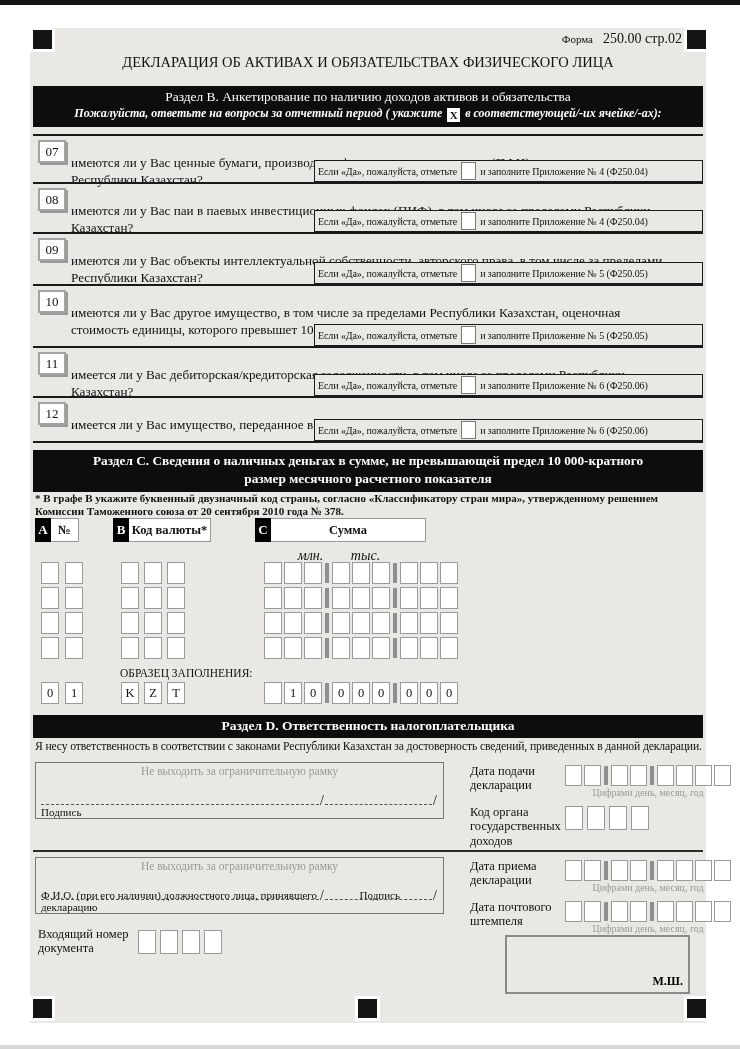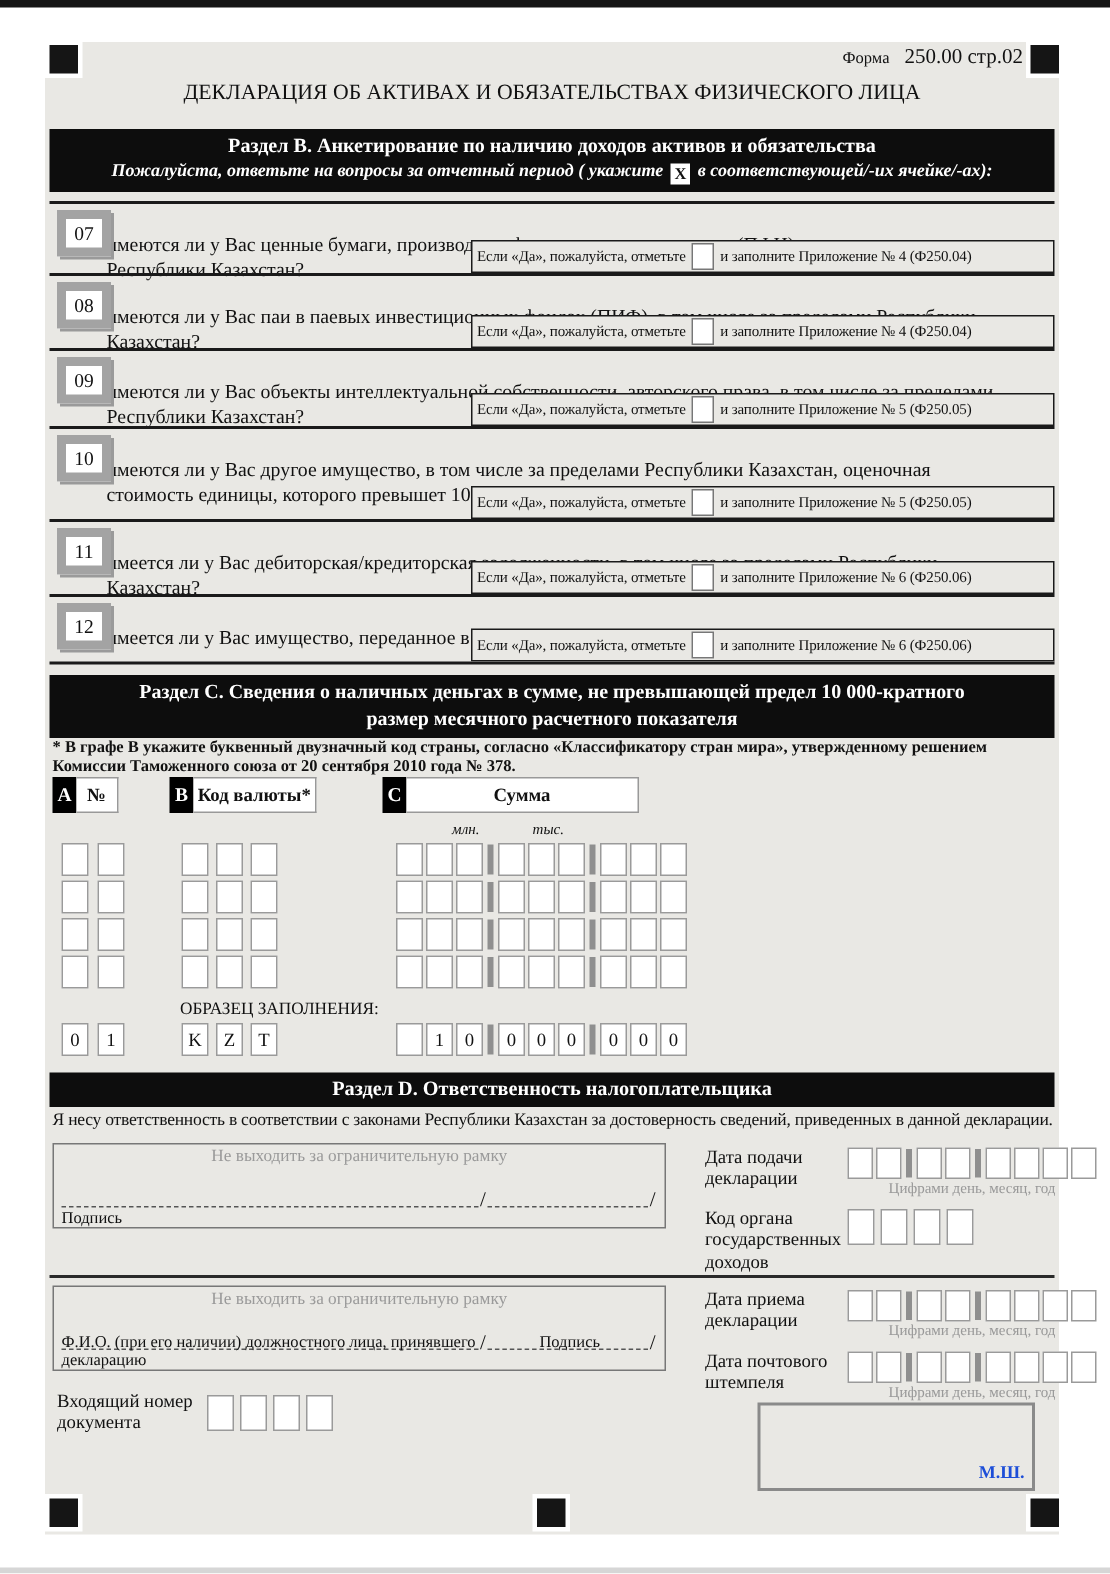--- a/index.html
+++ b/index.html
@@ -13,50 +13,50 @@
   .rm-bl{left:33px;top:999px;} .rm-bc{left:358px;top:999px;} .rm-br{left:687px;top:999px;}
 
   
   .formline{position:absolute;top:3px;right:24px;font-size:14px;}
   .formline .fl{font-size:11px;margin-right:10px;}
   .doctitle{position:absolute;top:26px;left:0;right:0;text-align:center;font-weight:400;font-size:14.5px;}
 
   
   .bar{background:#0d0d0d;color:#fff;text-align:center;}
   .secb{position:absolute;top:58px;left:3px;right:3px;padding:3px 10px 5px;}
-  .secb-title{font-weight:700;font-size:13.4px;}
+  .secb-title{font-weight:400;font-size:13.4px;}
   .secb-sub{font-style:italic;font-weight:700;font-size:12px;margin-top:1px;}
   .xbox{display:inline-block;width:13px;height:14px;line-height:14px;background:#fff;color:#111;
         font-style:normal;font-weight:700;font-size:11px;margin:0 5px;vertical-align:-2px;text-align:center;}
 
   
   .questions{position:absolute;top:106px;left:3px;right:3px;border-top:2px solid #1a1a1a;border-bottom:2px solid #1a1a1a;}
   .qrow{position:relative;}
   .qrow + .qrow{border-top:2px solid #1a1a1a;}
   .q0{height:46px;}.q1{height:48px;}.q2{height:50px;}.q3{height:60px;}.q4{height:48px;}.q5{height:43px;}
   .qnum{position:absolute;left:5px;top:4px;width:24px;height:19px;line-height:19px;text-align:center;
-        background:#fff;border:6px solid #a3a3a3;box-shadow:2px 2px 0 #9a9a9a;font-size:13px;}
+        background:#fff;border:2px solid #a3a3a3;box-shadow:2px 2px 0 #9a9a9a;font-size:13px;}
   .qtext{margin-left:38px;padding-top:18px;width:610px;font-weight:400;font-size:13.2px;line-height:1.3;}
   .qnote{position:absolute;right:0;bottom:0;width:389px;height:22px;border:1px solid #1a1a1a;
          display:flex;align-items:center;font-size:10px;letter-spacing:-0.1px;padding:0 3px;
          box-sizing:border-box;background:#e9e8e4;white-space:nowrap;}
   .notebox{display:inline-block;width:13px;height:16px;background:#fff;border:1px solid #777;margin:0 4px;flex:none;}
 
   
   .secc{position:absolute;top:422px;left:3px;right:3px;padding:2px 30px 4px;font-weight:700;font-size:13.3px;line-height:1.35;box-sizing:border-box;}
   .footnote{position:absolute;top:464px;left:5px;right:8px;font-weight:700;font-size:11px;line-height:1.18;}
   .ctable{position:absolute;top:490px;left:3px;right:3px;}
   .colheads{display:flex;height:24px;}
   .letter{width:16px;background:#000;color:#fff;font-weight:700;font-size:13px;line-height:24px;text-align:center;flex:none;}
   .labelbox{background:#fff;border:1px solid #999;border-left:none;box-sizing:border-box;height:24px;
             line-height:22px;font-weight:700;font-size:12.5px;text-align:center;flex:none;}
   .la{margin-left:2px;} .lba{width:28px;text-align:left;padding-left:7px;}
   .lb{margin-left:34px;} .lbb{width:82px;}
   .lc{margin-left:44px;} .lbc{width:155px;}
-  .units{display:flex;margin-top:6px;height:12px;font-style:italic;font-size:10px;}
+  .units{display:flex;margin-top:6px;height:12px;font-style:italic;font-size:14px;}
   .u1{margin-left:255px;width:45px;text-align:center;} .u2{margin-left:10px;width:45px;text-align:center;}
   .crow{display:flex;margin-top:3px;align-items:center;}
   .crow.first{margin-top:2px;}
   .cells{display:flex;align-items:center;}
   .cell{display:inline-block;width:16px;height:20px;background:#fff;border:1px solid #9a9a9a;box-sizing:content-box;
         text-align:center;font-size:12.5px;line-height:20px;}
   .gdiv{display:inline-block;width:4px;height:20px;background:#8f8f8f;margin:0 1px;}
   .ca{margin-left:8px;gap:6px;} .cb{margin-left:38px;gap:5px;} .cc{margin-left:79px;gap:2px;}
   .sample-label{margin:8px 0 1px 87px;font-size:11.5px;}
   .sample .cell{font-size:12.5px;}
@@ -80,21 +80,21 @@
   .dcells{gap:2px;margin-top:1px;}
   .dcells .cell{width:15px;height:19px;line-height:19px;}
   .dcells .gdiv{height:19px;}
   .fcaption{font-size:10px;color:#999;margin-top:1px;text-align:center;}
   .sq4{gap:4px;margin-top:1px;}
   .sq4 .cell{width:16px;height:22px;}
   .divider{position:absolute;top:822px;left:3px;right:3px;height:2px;background:#2a2a2a;}
   .incoming{position:absolute;left:8px;top:899px;display:flex;}
   .inc-label{width:100px;font-size:12.5px;line-height:1.15;flex:none;}
   .stampbox{position:absolute;left:475px;top:907px;width:181px;height:55px;border:2px solid #8a8a8a;}
-  .stamp-label{position:absolute;right:5px;bottom:3px;color:#1d4ed8;font-size:12px;font-weight:700;}
+  .stamp-label{position:absolute;right:5px;bottom:3px;color:#000000;font-size:12px;font-weight:700;}
 </style>
 </head>
 <body>
 
 <div class="canvas">
   <div class="topstrip"></div>
   <div class="botstrip"></div>
 
   <div class="sheet">
 

